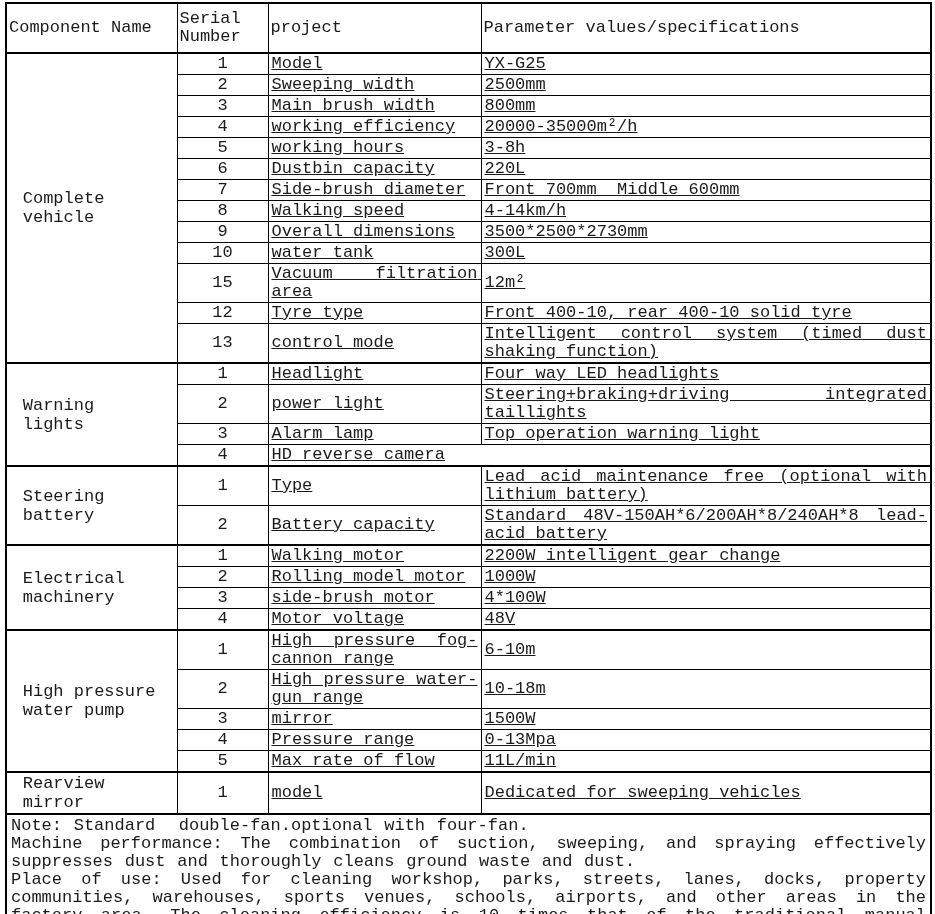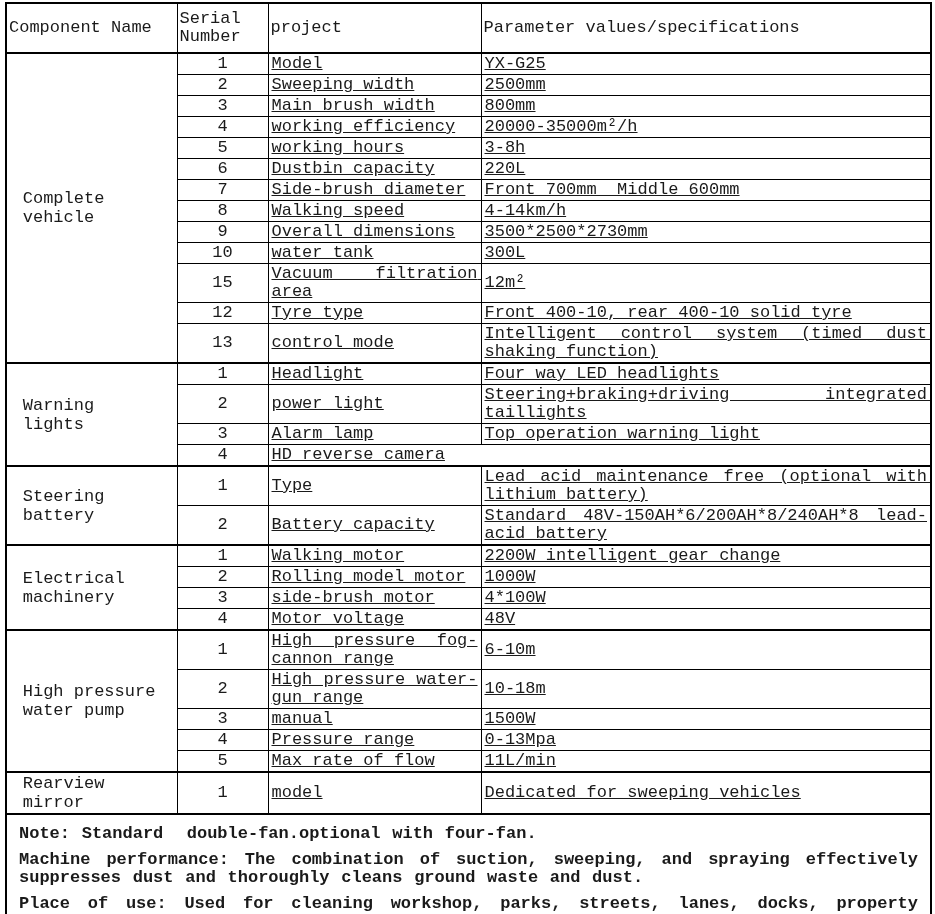--- a/index.html
+++ b/index.html
@@ -38,26 +38,25 @@
     text-align: justify;
     white-space: pre-wrap;
     text-decoration: underline;
   }
   tr.group-start td { border-top: 2px solid #000; }
   tfoot td.notes {
     border-top: 2px solid #000;
     padding: 2px 4px 3px 4px;
   }
   tfoot td.notes p {
-    margin: 8px;
+    margin: 0;
     text-align: justify;
     line-height: 18px;
     white-space: pre-wrap;
     word-spacing: 1.5px;
-    font-weight: bold;
   }
 </style>
 </head>
 <body>
 
 <table class="spec-table">
   <colgroup>
     <col style="width:171px">
     <col style="width:91px">
     <col style="width:213px">
@@ -206,21 +205,21 @@
         <td class="proj">High pressure fog-cannon range</td>
         <td class="val">6-10m</td>
       </tr>
       <tr>
         <td class="sn">2</td>
         <td class="proj">High pressure water-gun range</td>
         <td class="val">10-18m</td>
       </tr>
       <tr>
         <td class="sn">3</td>
-        <td class="proj">manual</td>
+        <td class="proj">mirror</td>
         <td class="val">1500W</td>
       </tr>
       <tr>
         <td class="sn">4</td>
         <td class="proj">Pressure range</td>
         <td class="val">0-13Mpa</td>
       </tr>
       <tr>
         <td class="sn">5</td>
         <td class="proj">Max rate of flow</td>

